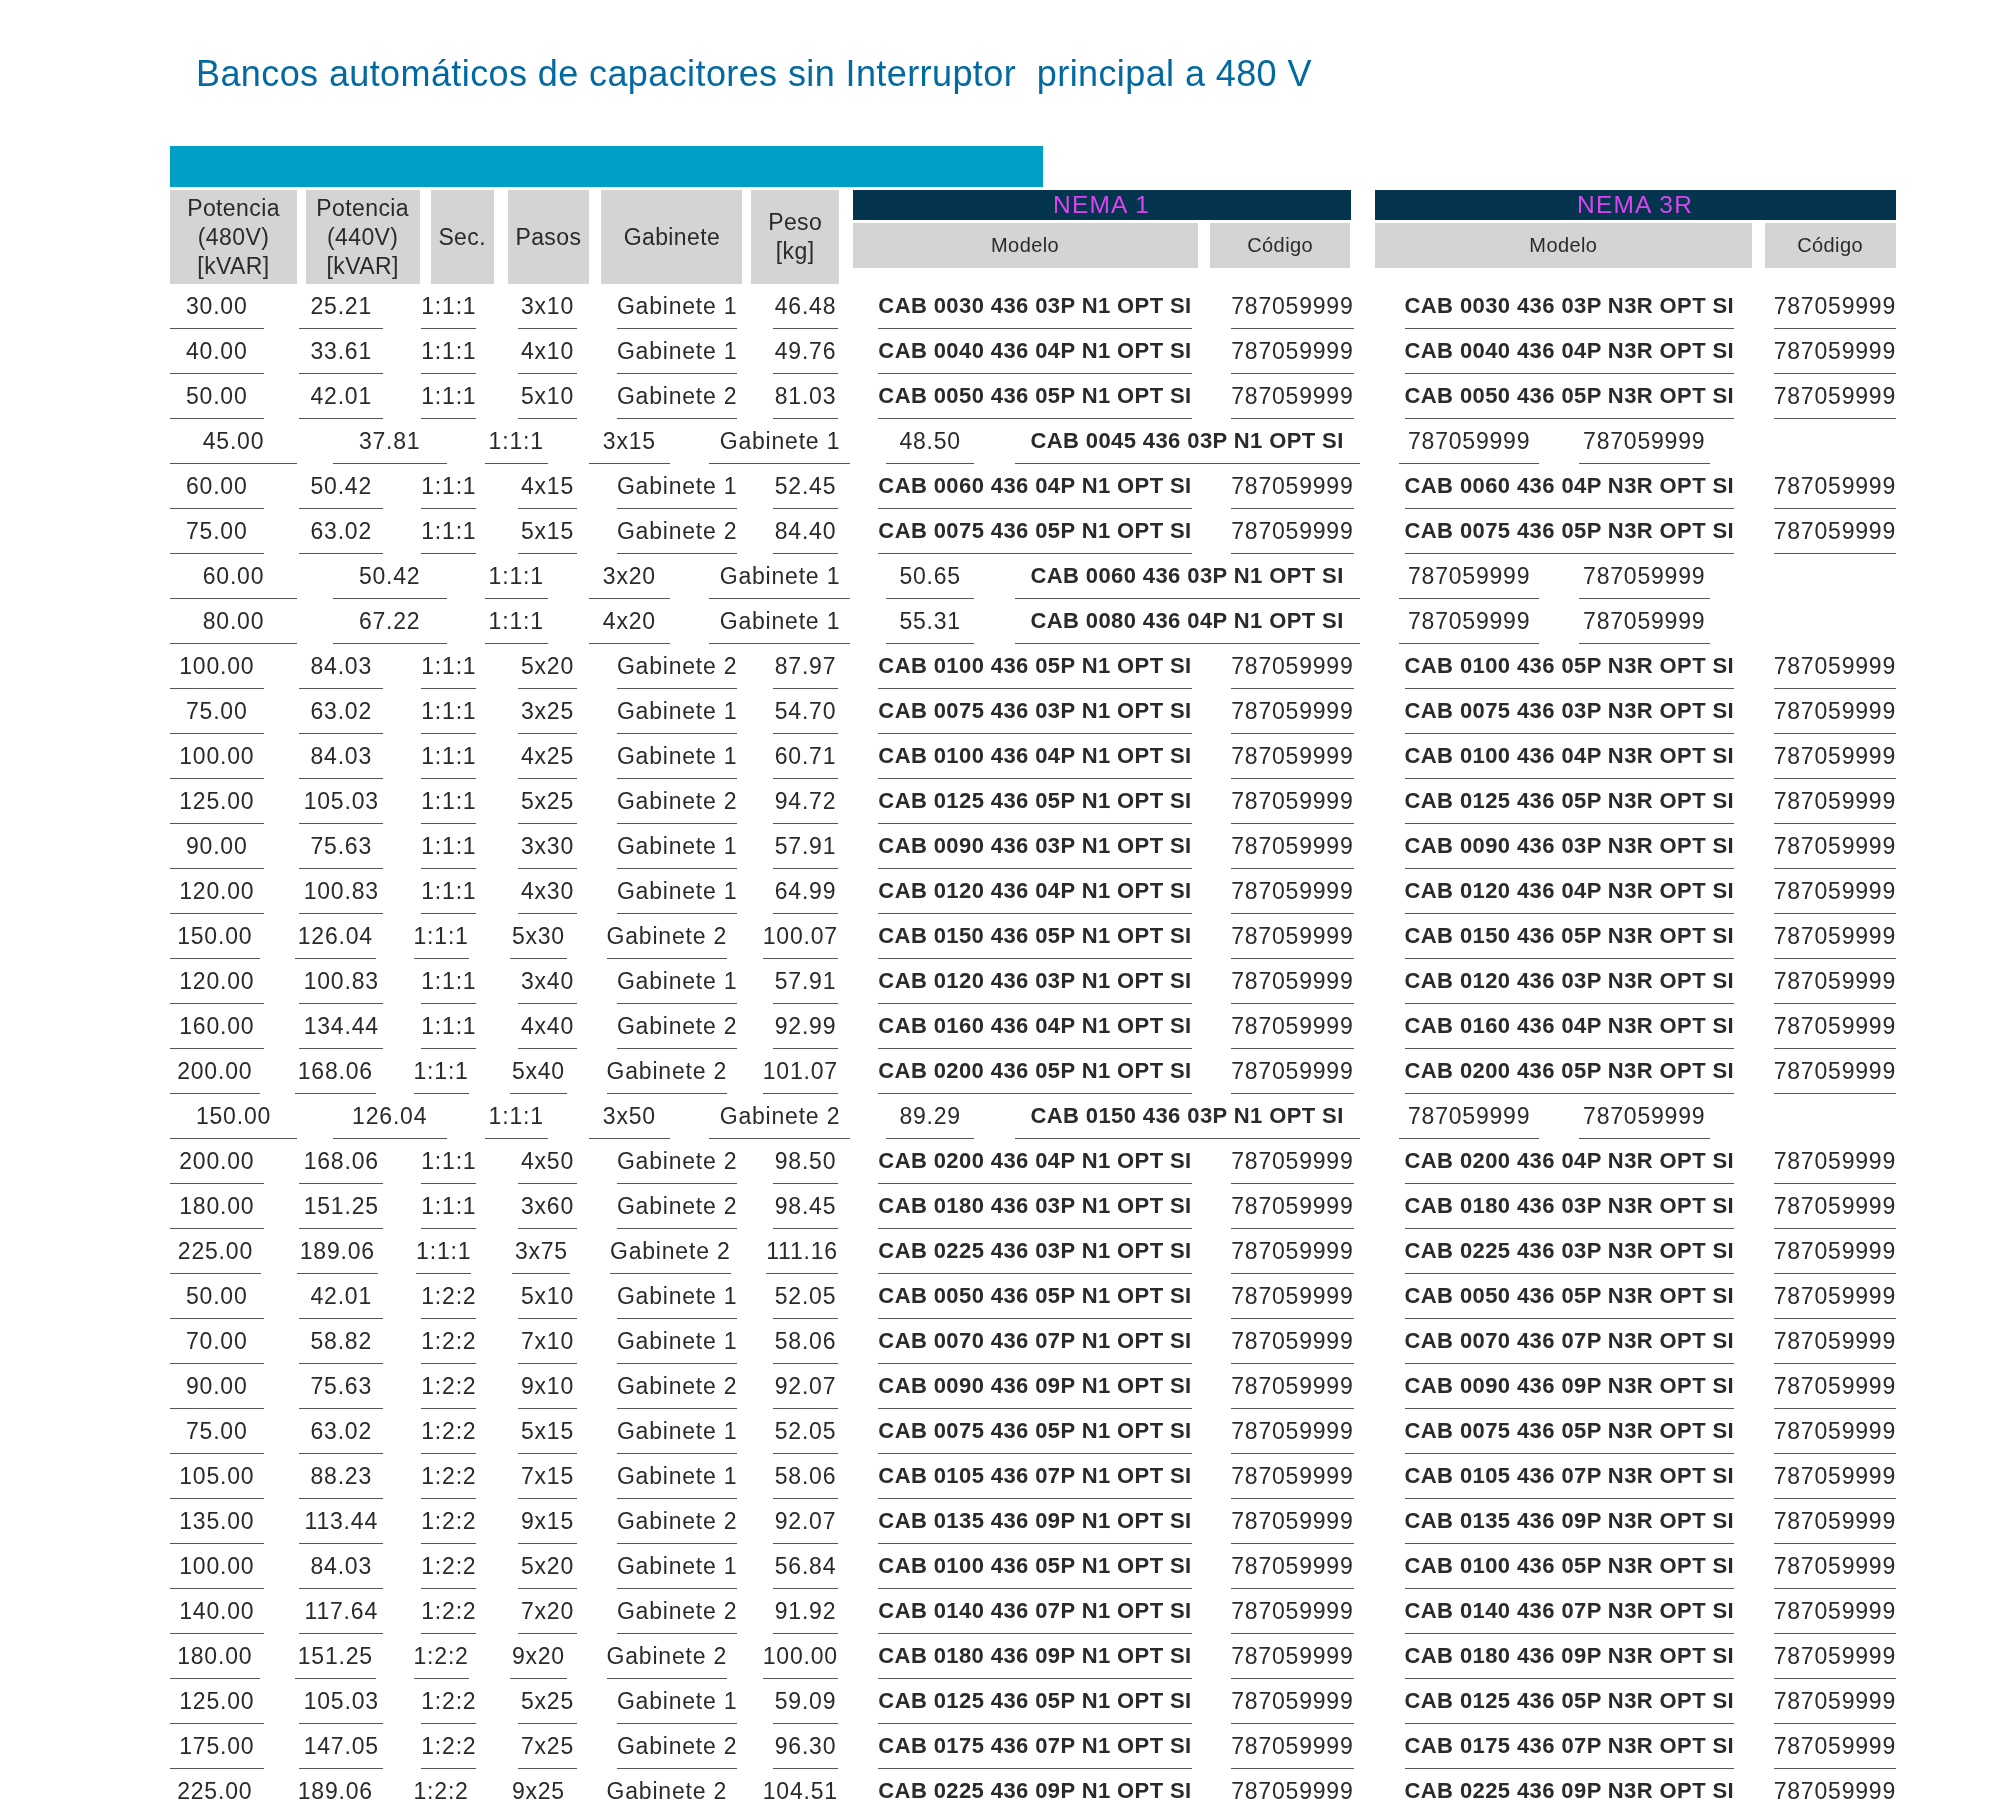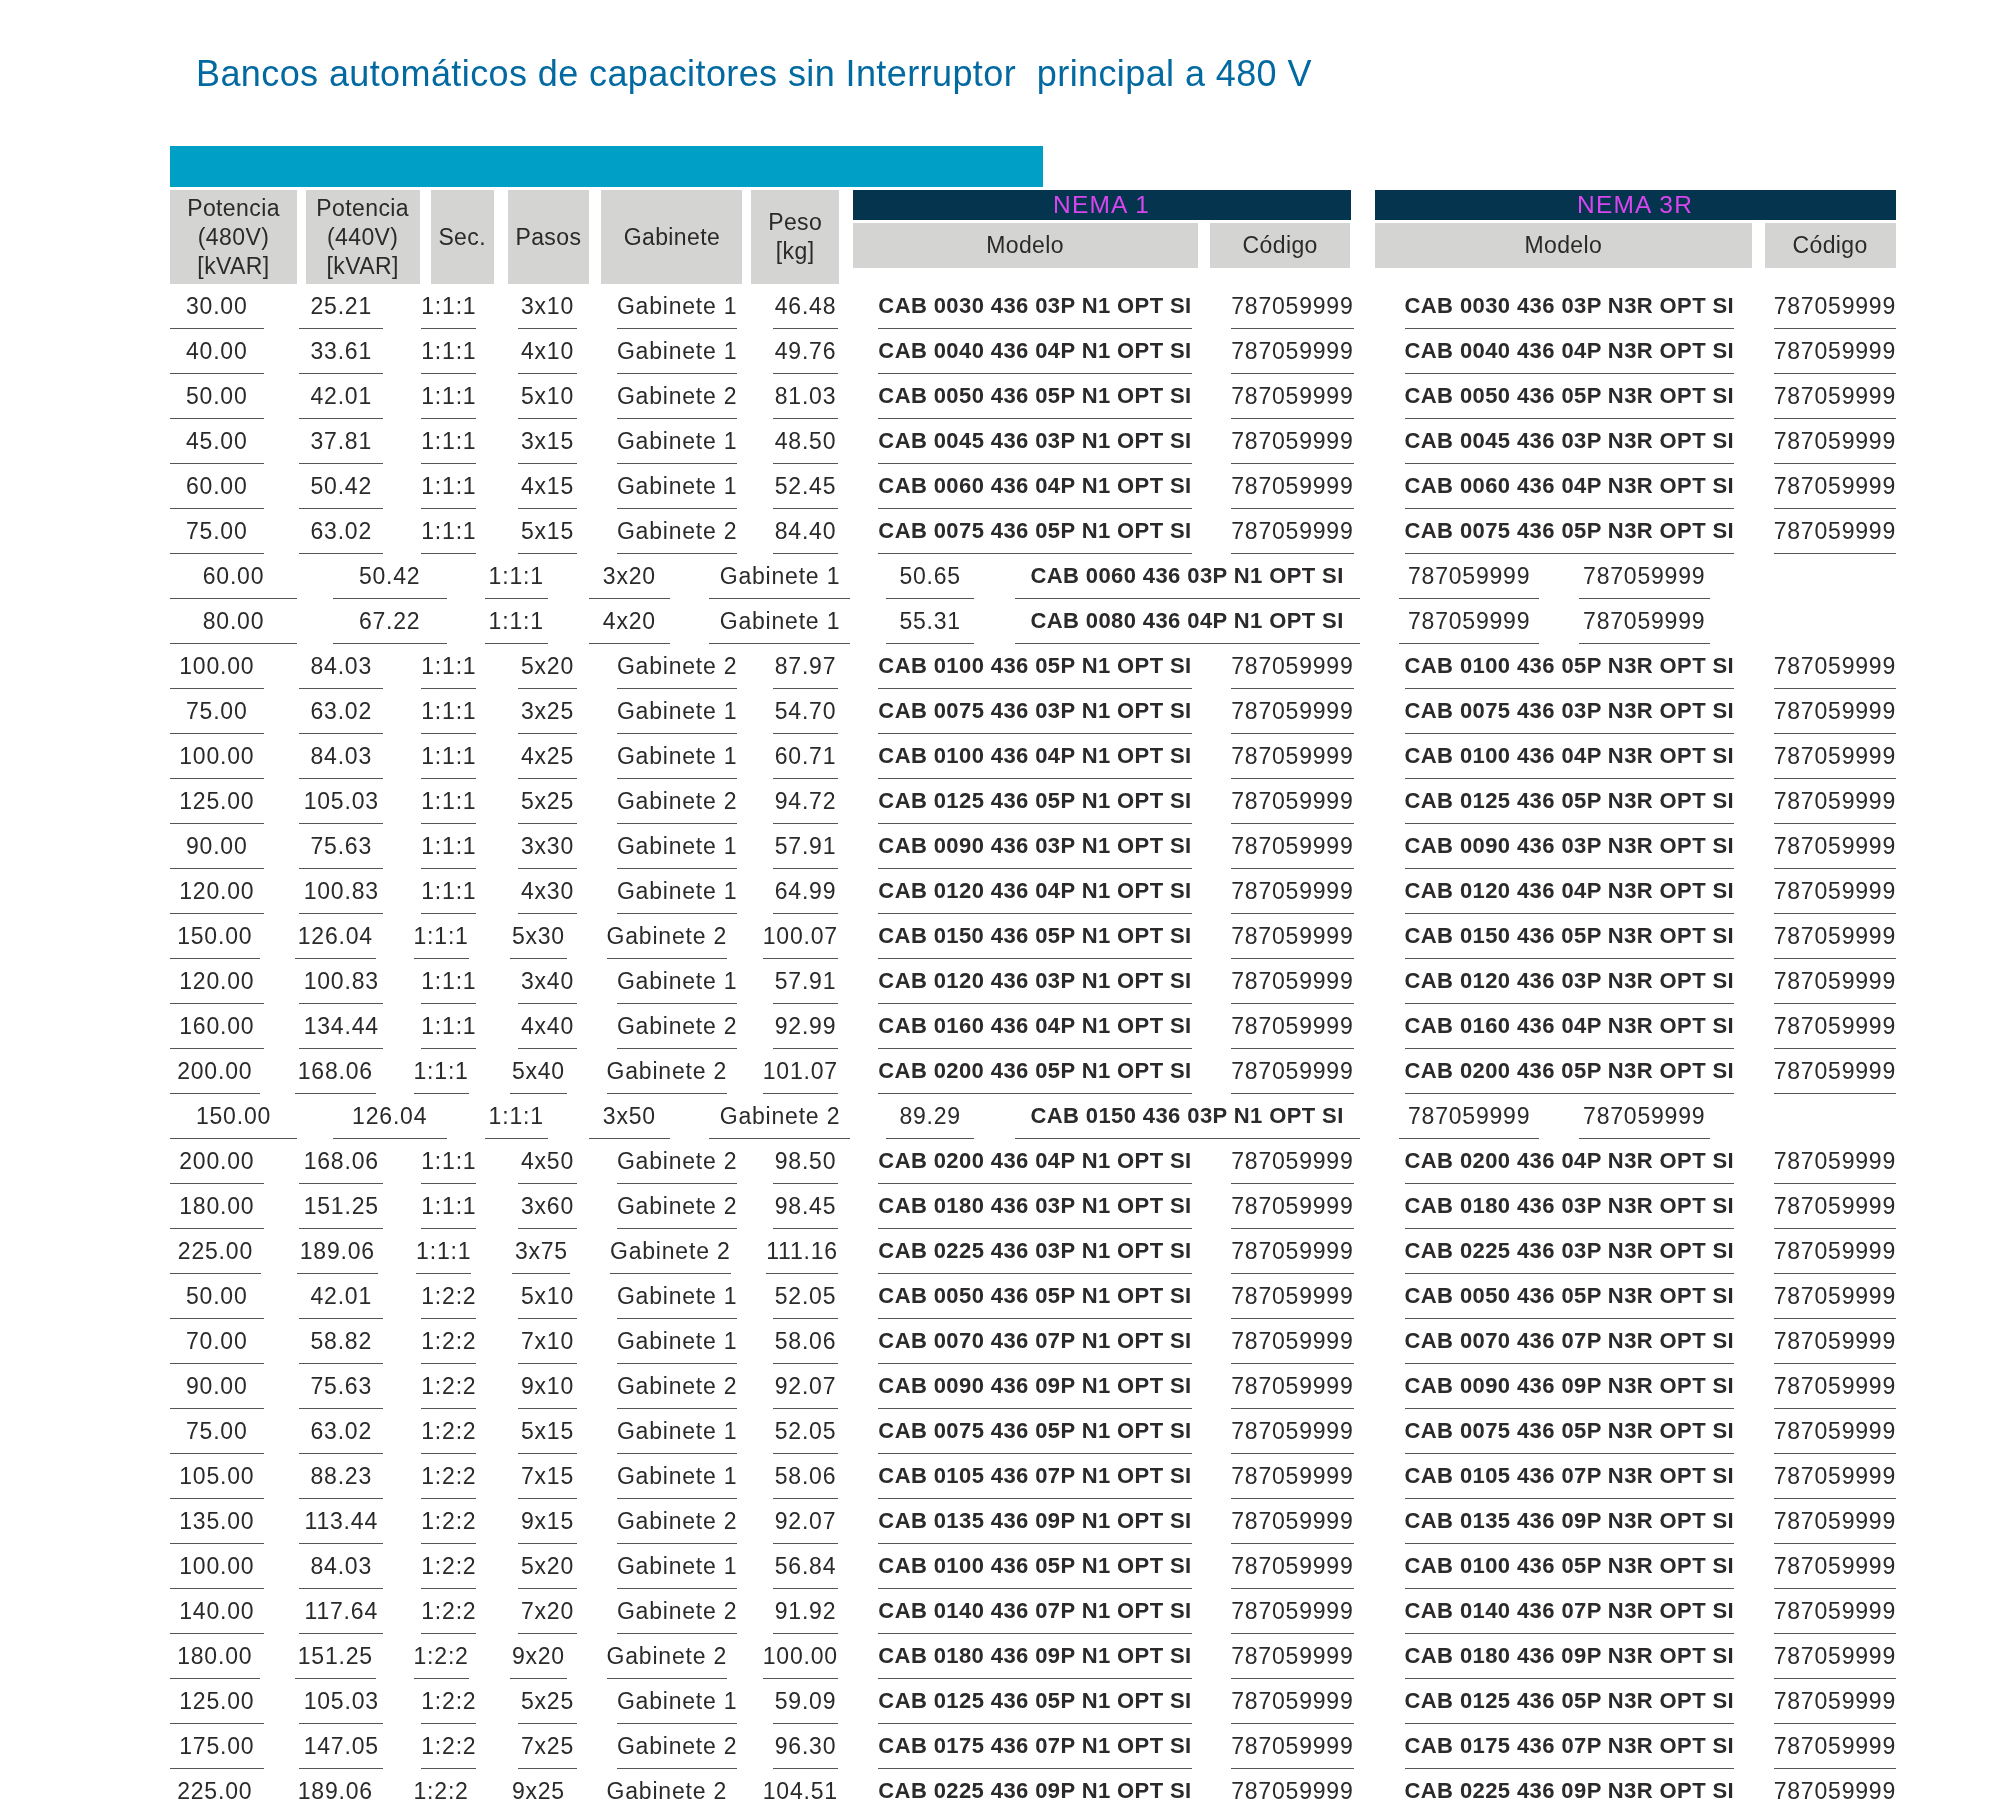--- a/index.html
+++ b/index.html
@@ -29,21 +29,21 @@
   .group{display:flex;flex-direction:column;}
   .nema{
     background:#05344e;color:#d946ef;height:30px;
     display:flex;align-items:center;justify-content:center;
     font-size:24.5px;letter-spacing:1.2px;
   }
   .subrow{display:flex;margin-top:3.2px;height:45px;}
   .subcell{
     background:#d4d4d2;color:#2b292a;
     display:flex;align-items:center;justify-content:center;
-    font-size:23px;letter-spacing:0.4px;
+    font-size:20px;letter-spacing:0.4px;
   }
   .rows{}
   .row{display:flex;height:45px;gap:27px;}
   .cell{
     display:flex;align-items:center;justify-content:center;
     border-bottom:1.6px solid #55565a;
     font-size:23px;color:#2b292a;letter-spacing:0.8px;
     white-space:nowrap;
   }
   .model{font-weight:700;font-size:22px;letter-spacing:0.4px;}
@@ -155,21 +155,20 @@
       </div>
       <div class="row">
         <div class="cell col1">45.00</div>
         <div class="cell col2">37.81</div>
         <div class="cell col3">1:1:1</div>
         <div class="cell col4">3x15</div>
         <div class="cell col5">Gabinete 1</div>
         <div class="cell col6">48.50</div>
         <div class="cell col7 model">CAB 0045 436 03P N1 OPT SI</div>
         <div class="cell col8">787059999</div>
-        <div class="cell col9 model">CAB 0045 436 03P N3R OPT SI</div>
         <div class="cell col10">787059999</div>
       </div>
       <div class="row">
         <div class="cell col1">60.00</div>
         <div class="cell col2">50.42</div>
         <div class="cell col3">1:1:1</div>
         <div class="cell col4">4x15</div>
         <div class="cell col5">Gabinete 1</div>
         <div class="cell col6">52.45</div>
         <div class="cell col7 model">CAB 0060 436 04P N1 OPT SI</div>

